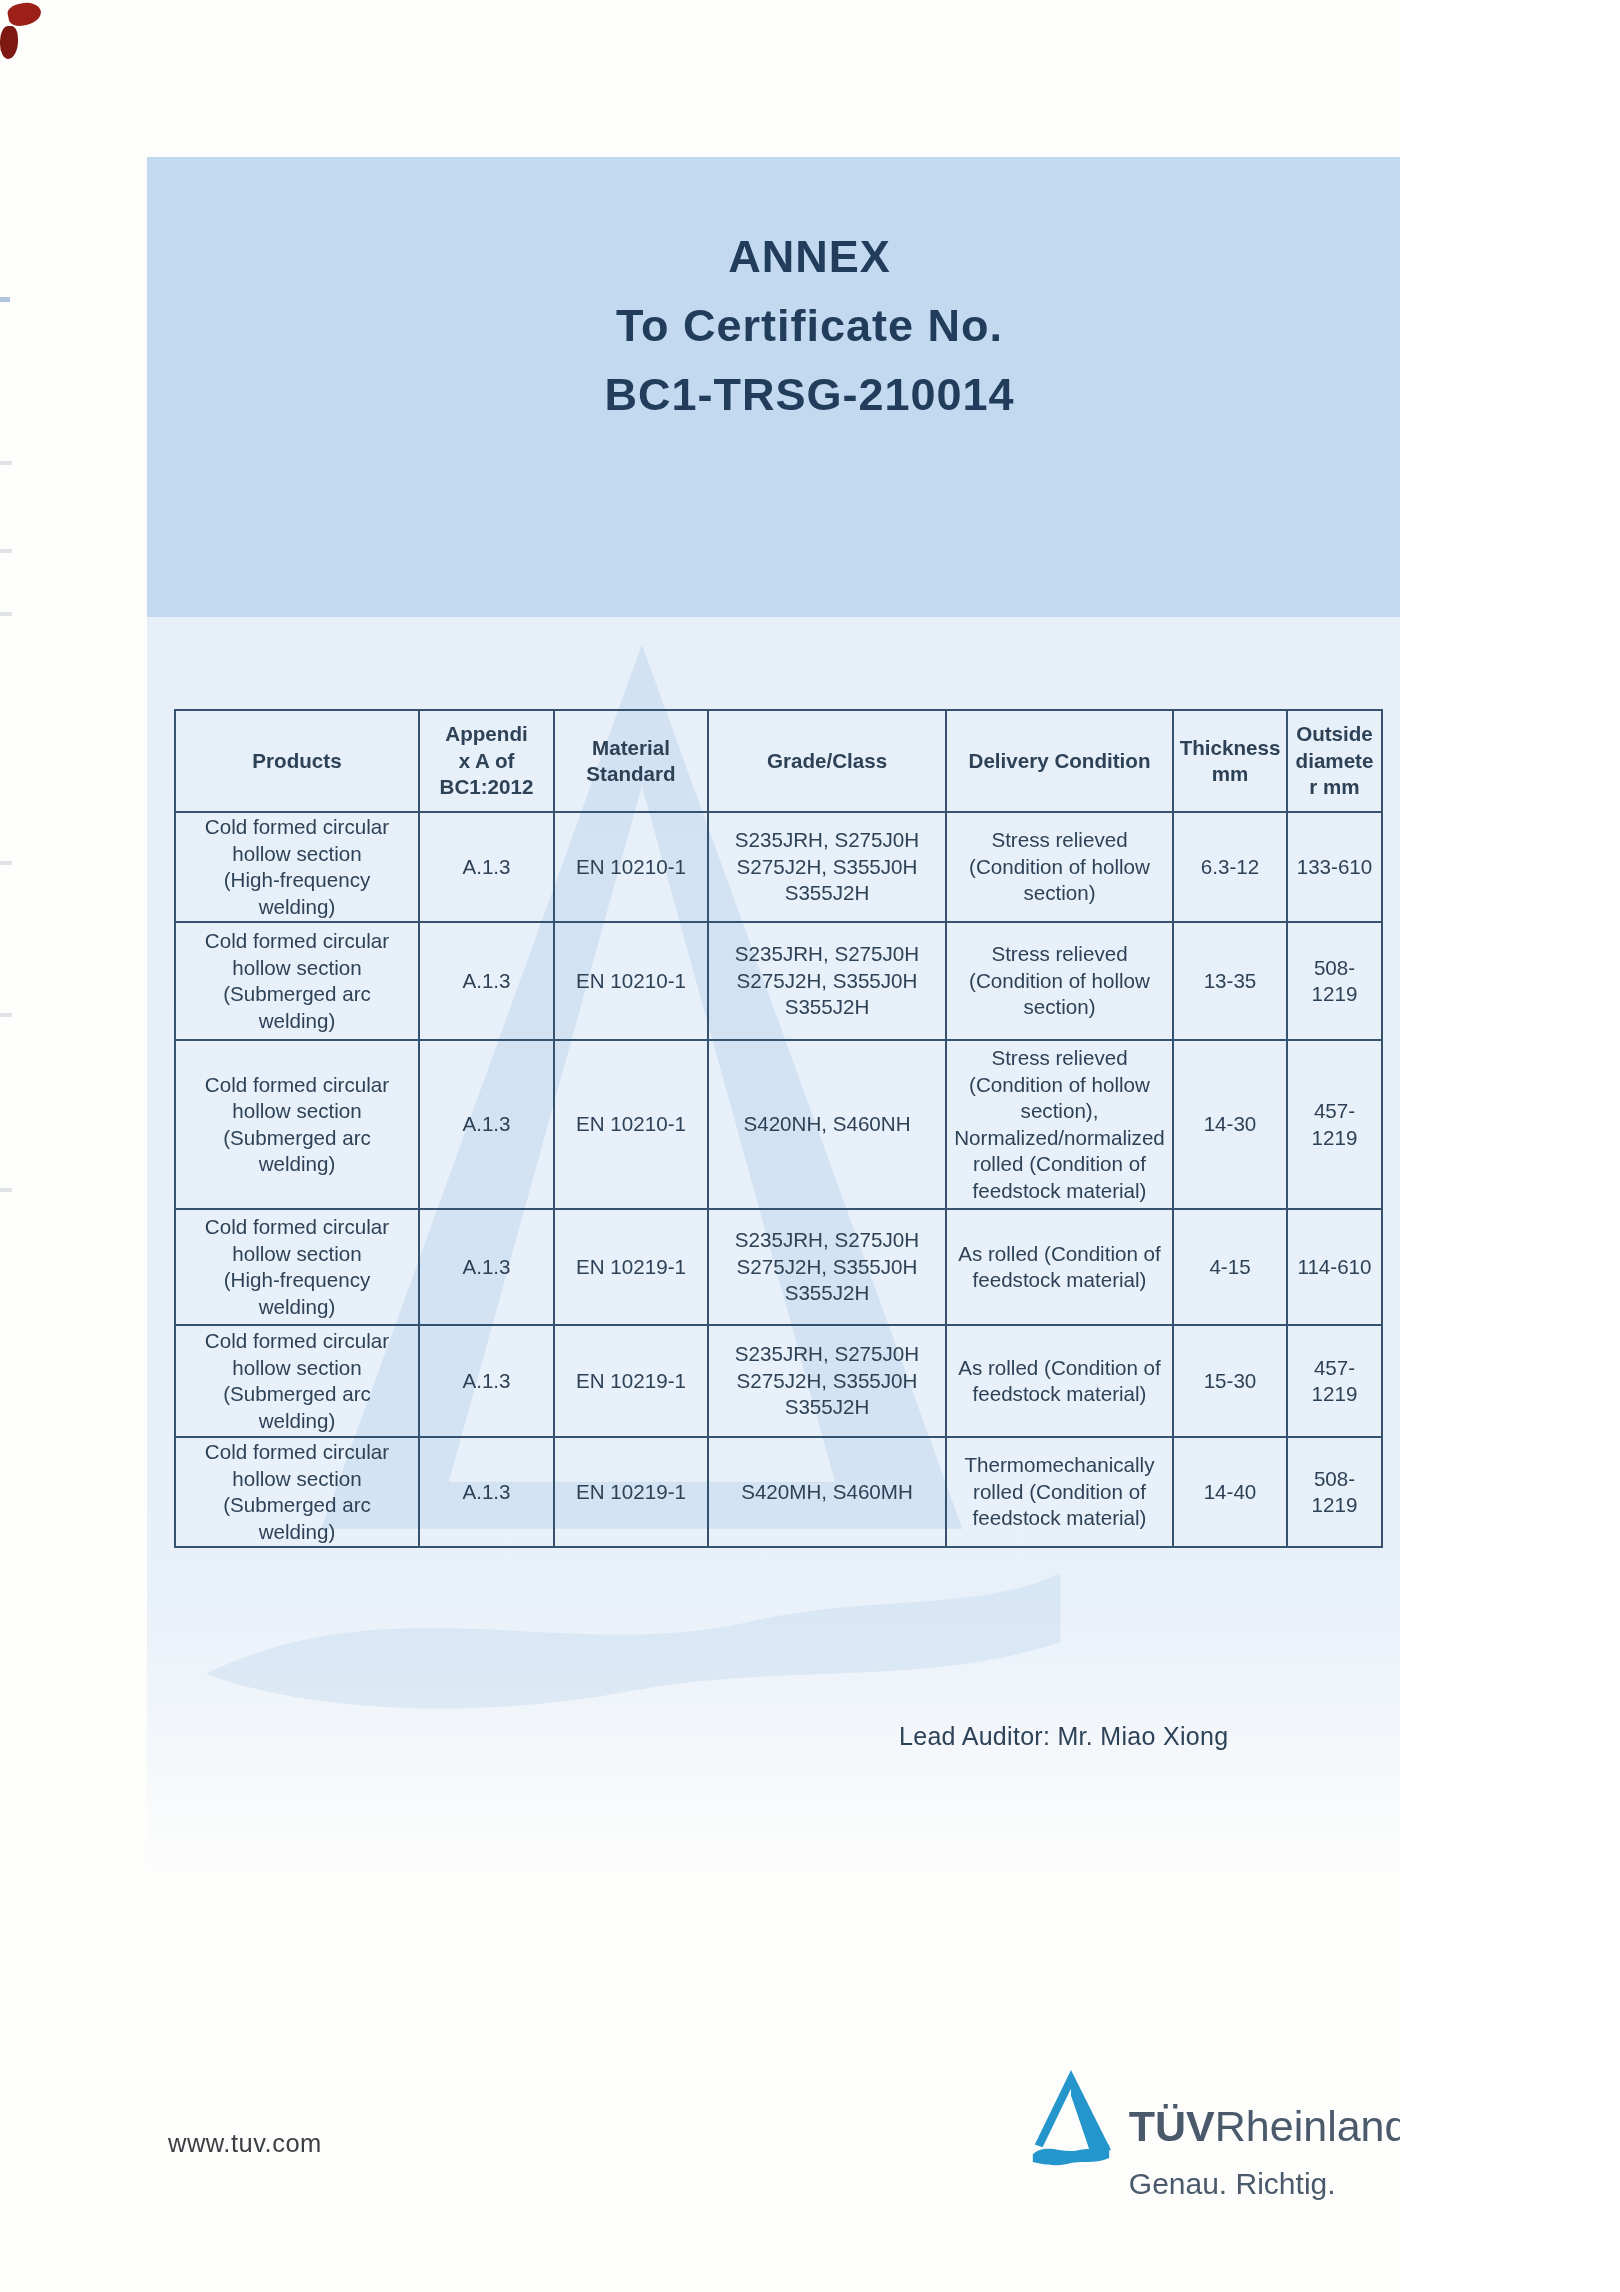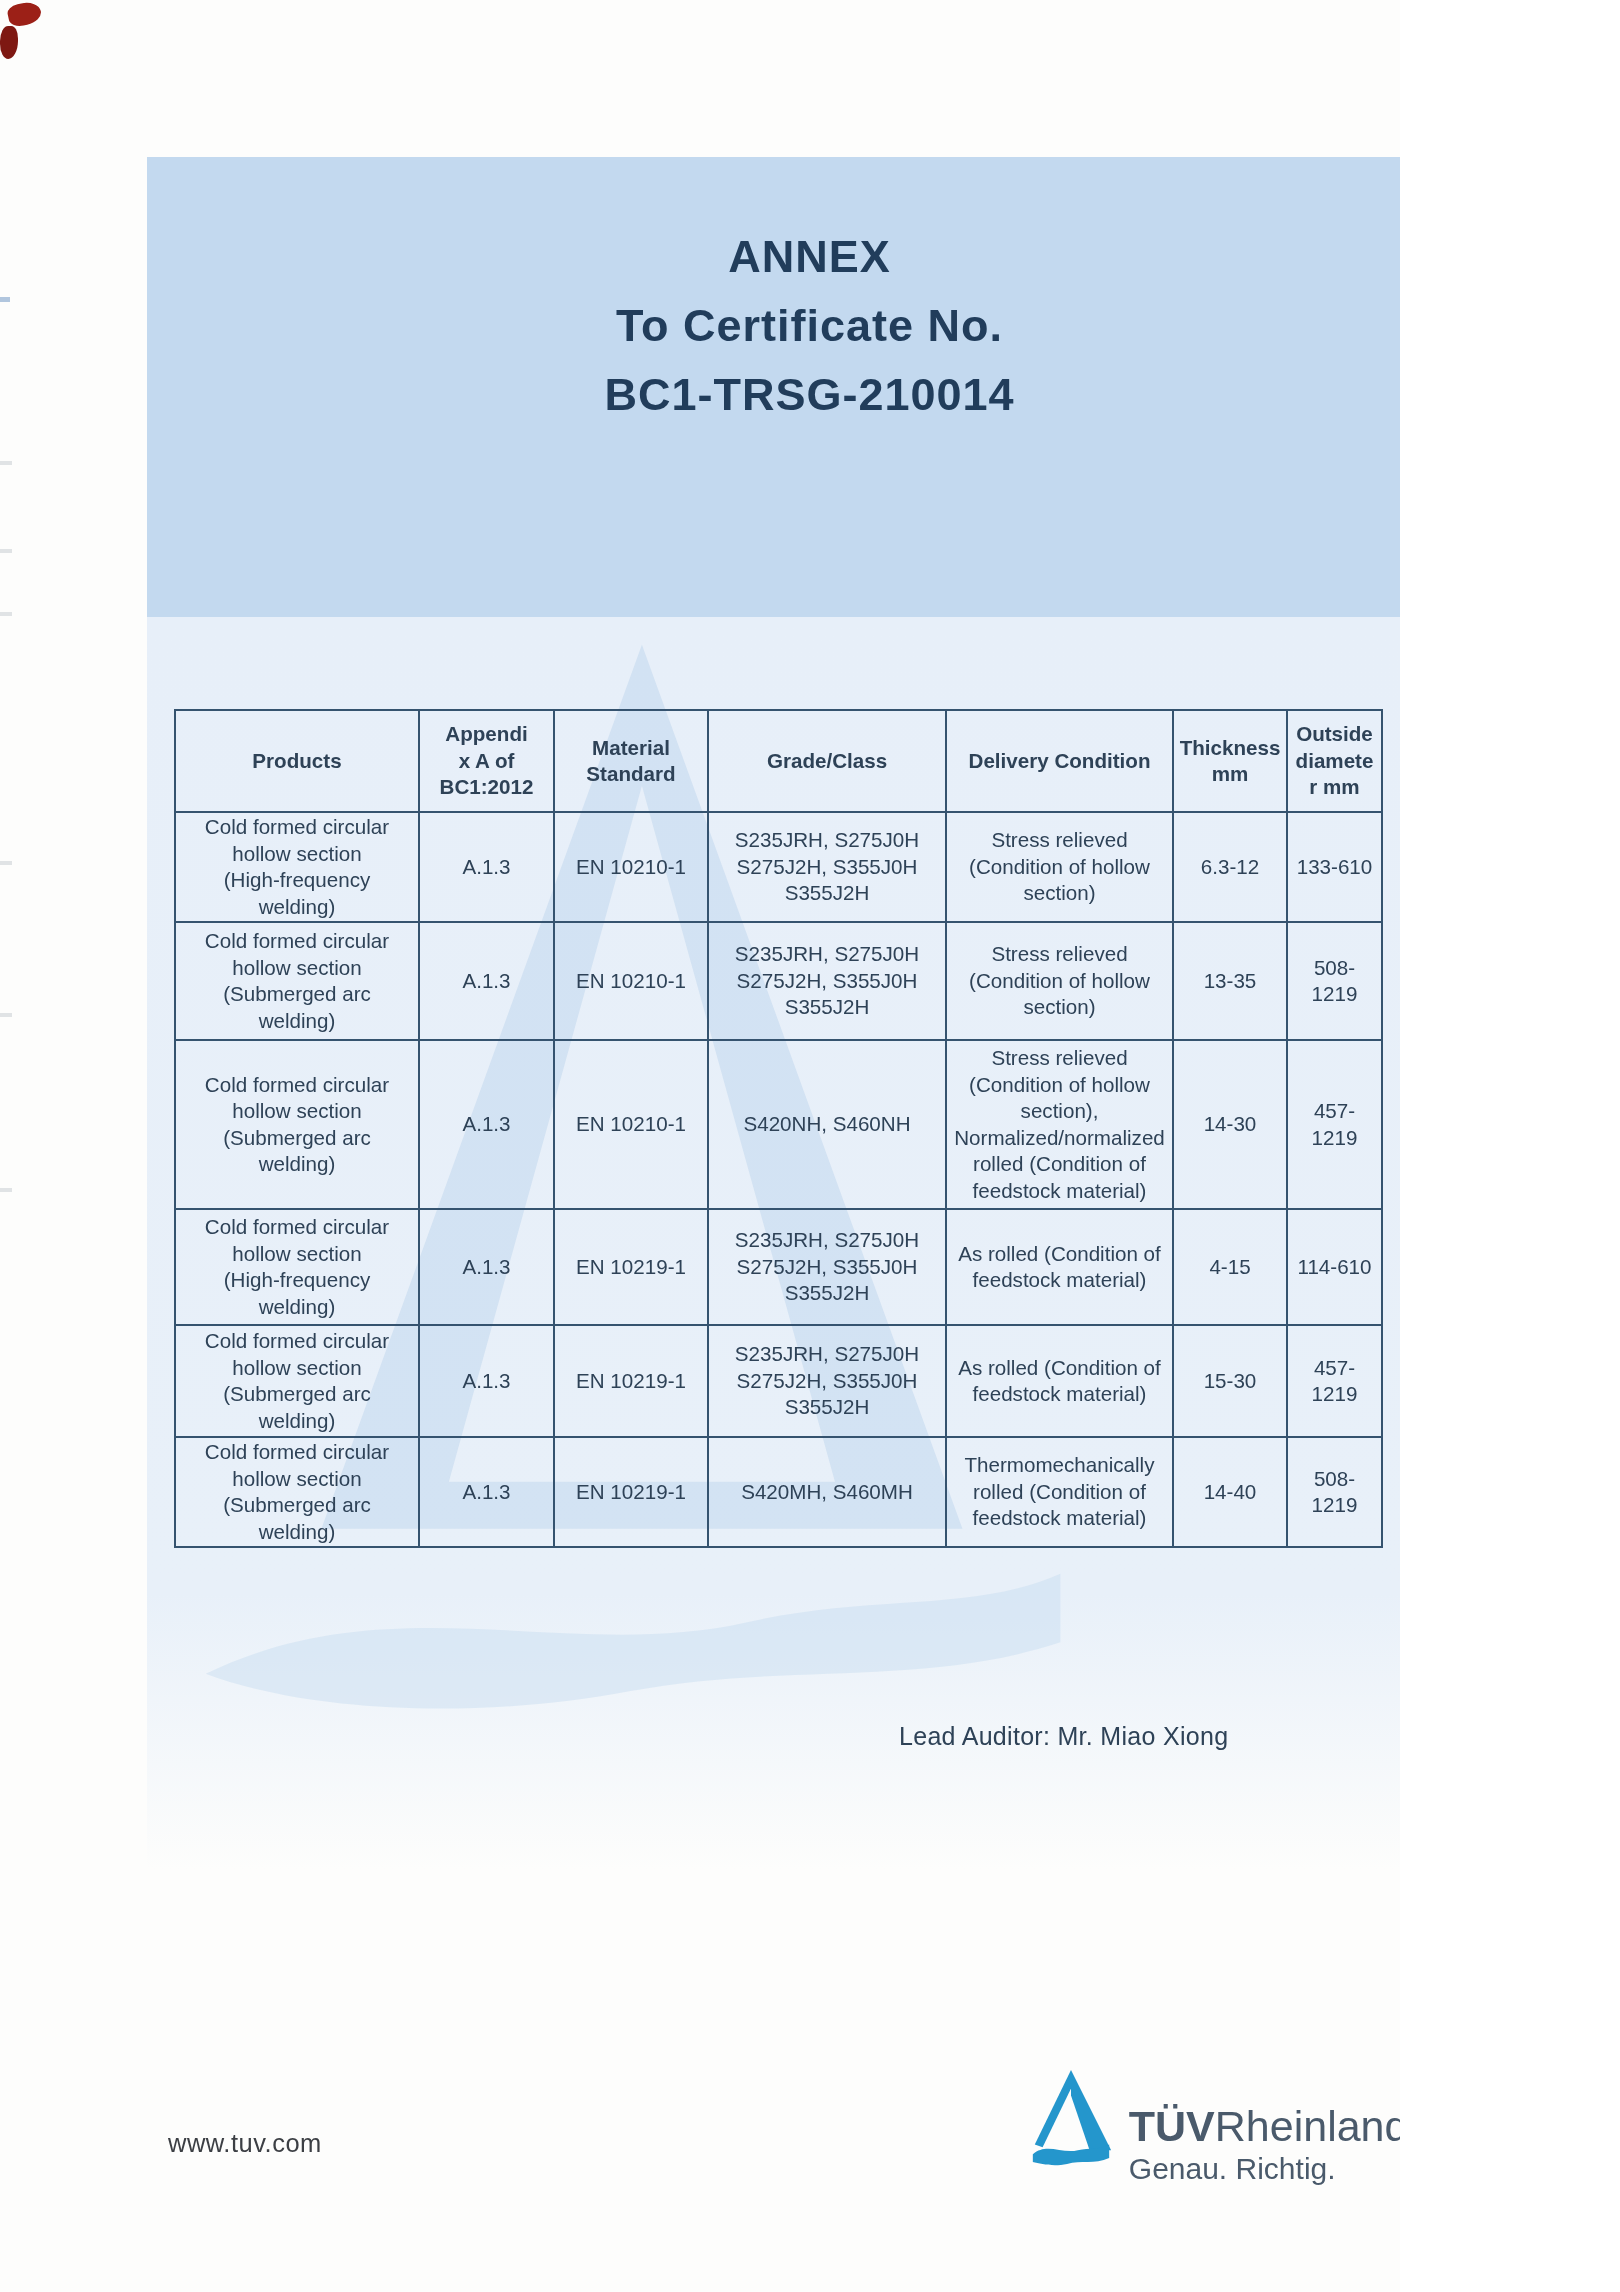--- a/index.html
+++ b/index.html
@@ -67,21 +67,21 @@
   
   .website{
     position:absolute;left:168px;top:2129px;
     font-size:25.5px;color:#3c3f44;letter-spacing:0.5px;
   }
   .brand{position:absolute;left:1025px;top:2066px;display:flex;align-items:flex-start;}
   .brand-text{margin-left:11.8px;}
   .brand-name{font-size:43px;color:#4a5a6b;margin-top:25.5px;line-height:43px;white-space:nowrap;}
   .b-tuv{font-weight:bold;}
   .b-reg{font-size:20.6px;vertical-align:19.6px;}
-  .brand-slogan{font-size:30px;color:#4a5a6b;margin-top:5px;}
+  .brand-slogan{font-size:30px;color:#4a5a6b;margin-top:20px;}
 </style>
 </head>
 <body>
 
 <div class="page">
 
   <div class="mark m1"></div>
   <div class="mark m2"></div>
   <div class="mark m3"></div>
   <div class="mark dash d1"></div>

